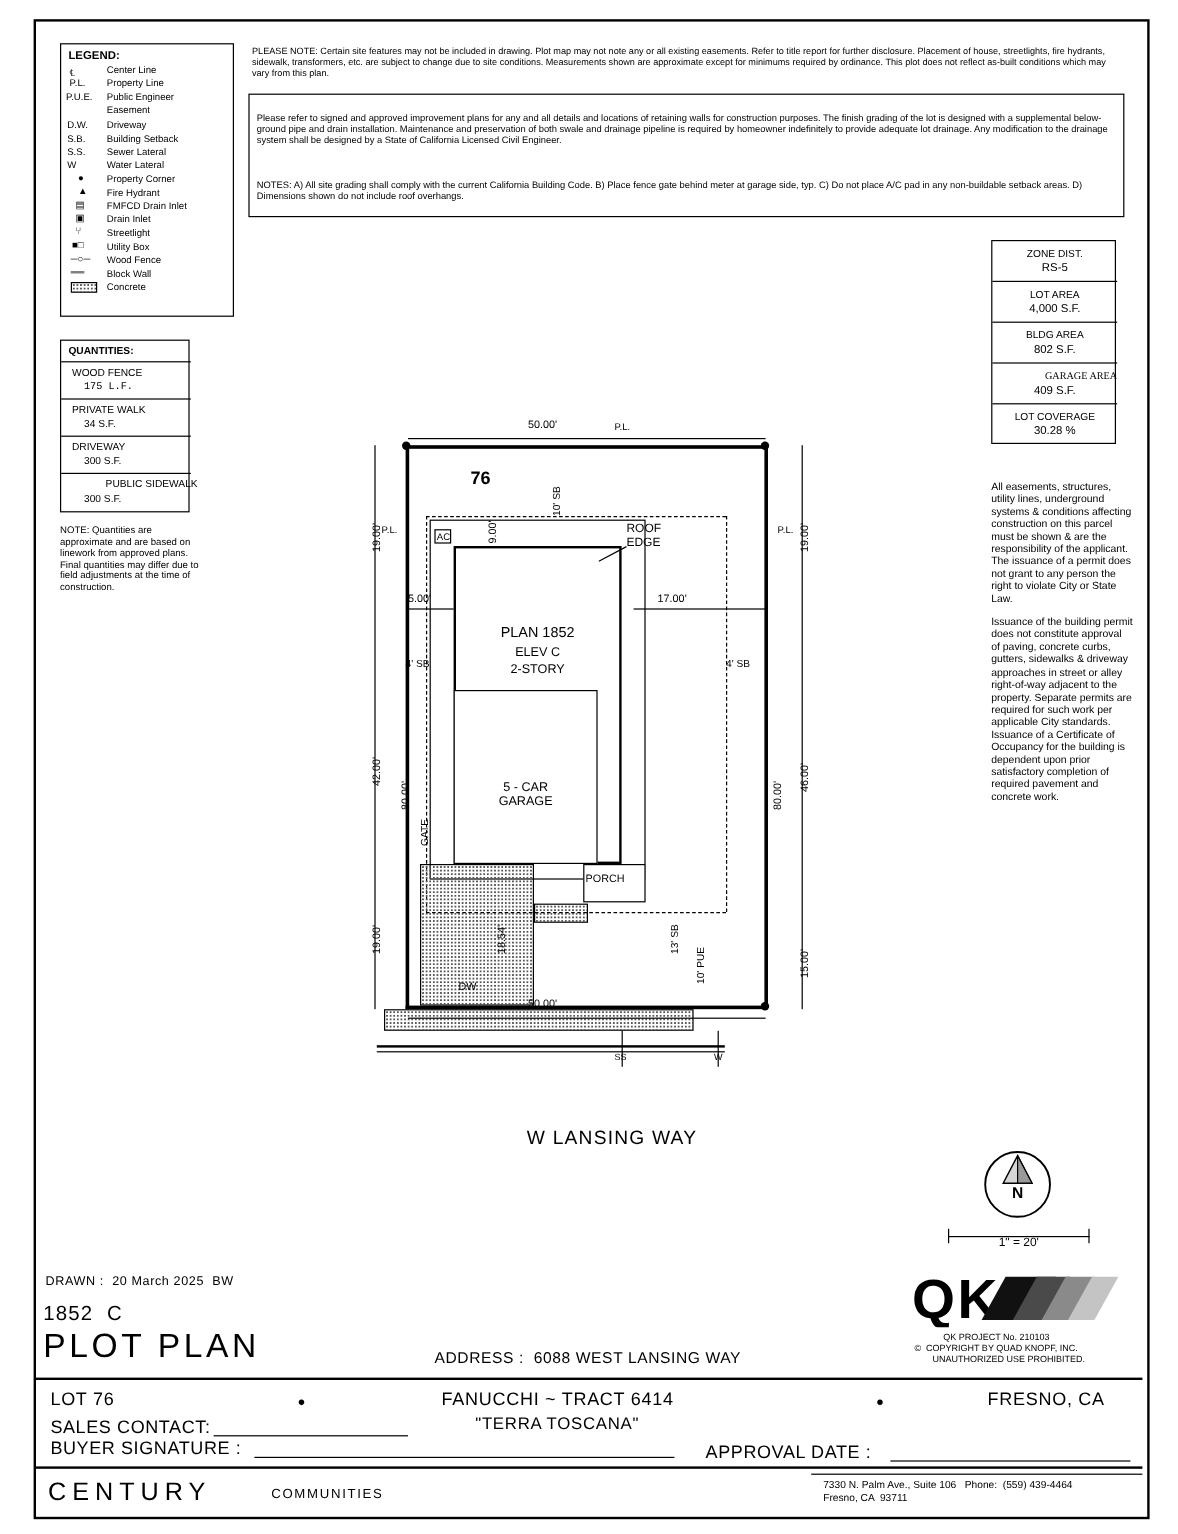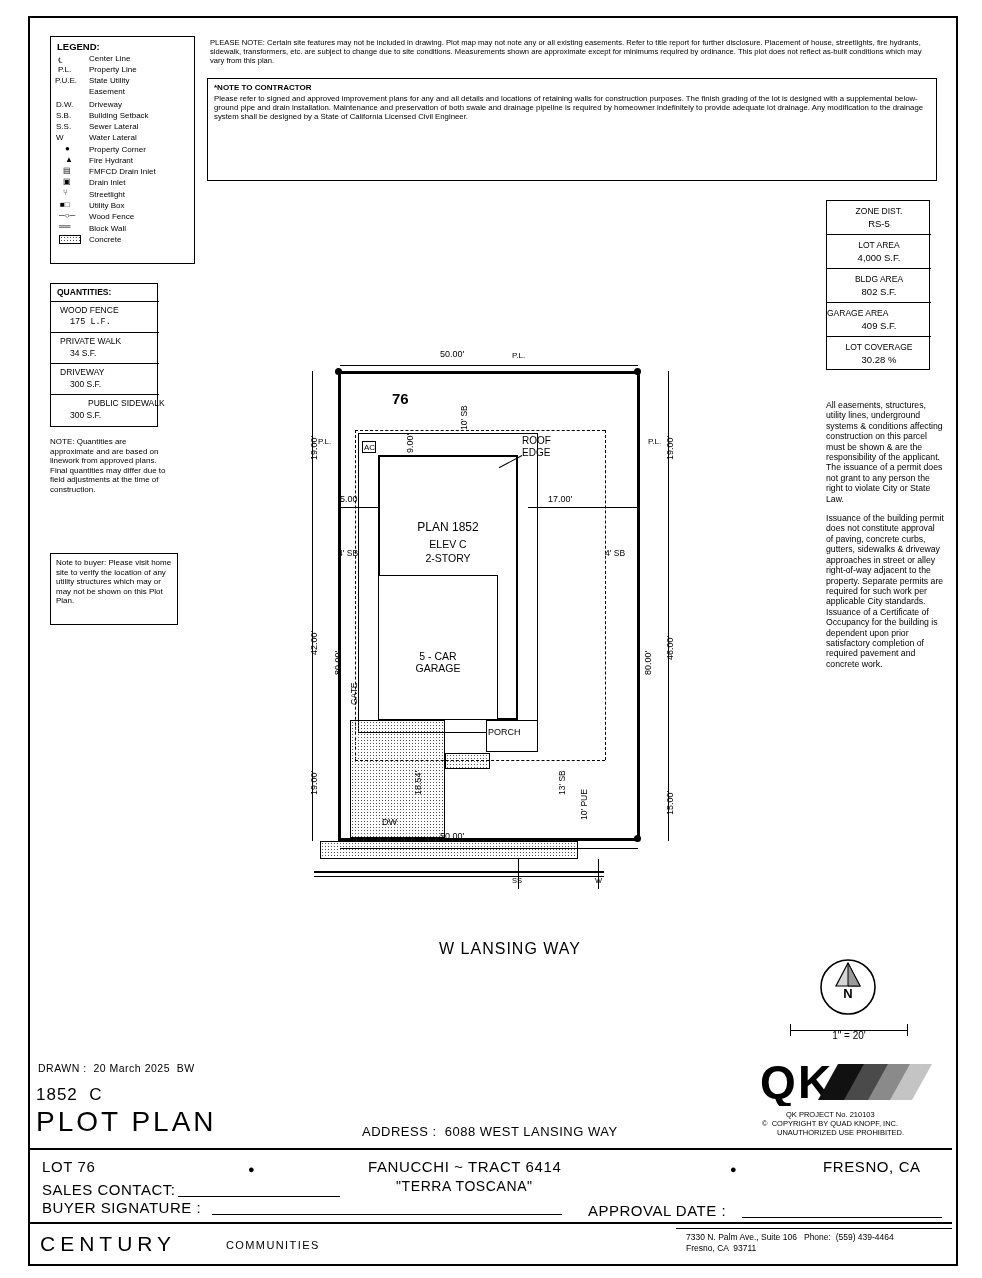--- a/index.html
+++ b/index.html
@@ -65,21 +65,21 @@
   <div class="box" id="legend">
     <div class="t hd" style="left:6px;top:4px;">LEGEND:</div>
 
     <div class="lgsym" style="left:7px;top:17px;">℄</div>
     <div class="lgrow" style="left:38px;top:17px;">Center Line</div>
 
     <div class="lgsym" style="left:7px;top:28px;">P.L.</div>
     <div class="lgrow" style="left:38px;top:28px;">Property Line</div>
 
     <div class="lgsym" style="left:4px;top:39px;">P.U.E.</div>
-    <div class="lgrow" style="left:38px;top:39px;">State Utility</div>
+    <div class="lgrow" style="left:38px;top:39px;">Public Engineer</div>
     <div class="lgrow" style="left:38px;top:50px;">Easement</div>
 
     <div class="lgsym" style="left:5px;top:63px;">D.W.</div>
     <div class="lgrow" style="left:38px;top:63px;">Driveway</div>
 
     <div class="lgsym" style="left:5px;top:74px;">S.B.</div>
     <div class="lgrow" style="left:38px;top:74px;">Building Setback</div>
 
     <div class="lgsym" style="left:5px;top:85px;">S.S.</div>
     <div class="lgrow" style="left:38px;top:85px;">Sewer Lateral</div>
@@ -131,45 +131,42 @@
       <div class="t qtxt" style="left:6px;top:3px;">DRIVEWAY</div>
       <div class="t qtxt" style="left:16px;top:15px;">300 S.F.</div>
     </div>
     <div class="qrow" style="top:111px;height:32px;border-bottom:none;">
       <div class="t qtxt" style="left:6px;top:3px;margin-left:28px;">PUBLIC SIDEWALK</div>
       <div class="t qtxt" style="left:16px;top:15px;">300 S.F.</div>
     </div>
   </div>
   <div style="position:absolute;left:50px;top:437px;width:118px;font-size:8px;line-height:9.6px;">NOTE: Quantities are approximate and are based on linework from approved plans. Final quantities may differ due to field adjustments at the time of construction.</div>
 
-  <div class="box" id="noteBuyer">
-    <div style="position:absolute;left:5px;top:4px;width:116px;font-size:8px;line-height:9.6px;">Note to buyer: Please visit home site to verify the location of any utility structures which may or may not be shown on this Plot Plan.</div>
-  </div>
 
   <div style="position:absolute;left:210px;top:38px;width:724px;font-size:7.6px;line-height:9px;">PLEASE NOTE:  Certain site features may not be included in drawing.  Plot map may not note any or all existing easements. Refer to title report for further disclosure.  Placement of house, streetlights, fire hydrants, sidewalk, transformers, etc. are subject to change due to site conditions.  Measurements shown are approximate except for minimums required by ordinance.  This plot does not reflect as-built conditions which may vary from this plan.</div>
   <div class="box" id="noteTop">
-    <div style="position:absolute;left:6px;top:4px;width:714px;font-size:8px;line-height:9.3px;font-weight:bold;">*NOTE TO CONTRACTOR</div>
     <div style="position:absolute;left:6px;top:15px;width:716px;font-size:7.8px;line-height:9.2px;">Please refer to signed and approved improvement plans for any and all details and locations of retaining walls for construction purposes. The finish grading of the lot is designed with a supplemental below-ground pipe and drain installation.  Maintenance and preservation of both swale and drainage pipeline is required by homeowner indefinitely to provide adequate lot drainage.  Any modification to the drainage system shall be designed by a State of California Licensed Civil Engineer.</div>
+    <div style="position:absolute;left:6px;top:71px;width:716px;font-size:7.8px;line-height:9.2px;">NOTES:  A) All site grading shall comply with the current California Building Code. B) Place fence gate behind meter at garage side, typ. C) Do not place A/C pad in any non-buildable setback areas. D) Dimensions shown do not include roof overhangs.</div>
   </div>
 
   <div class="box" id="zone">
     <div class="zrow" style="top:0;height:34px;">
       <div class="t zt1" style="left:0;top:5px;width:104px;text-align:center;">ZONE DIST.</div>
       <div class="t zt2" style="left:0;top:17px;width:104px;text-align:center;">RS-5</div>
     </div>
     <div class="zrow" style="top:34px;height:34px;">
       <div class="t zt1" style="left:0;top:5px;width:104px;text-align:center;">LOT AREA</div>
       <div class="t zt2" style="left:0;top:17px;width:104px;text-align:center;">4,000 S.F.</div>
     </div>
     <div class="zrow" style="top:68px;height:34px;">
       <div class="t zt1" style="left:0;top:5px;width:104px;text-align:center;">BLDG AREA</div>
       <div class="t zt2" style="left:0;top:17px;width:104px;text-align:center;">802 S.F.</div>
     </div>
     <div class="zrow" style="top:102px;height:34px;">
-      <div class="t zt1" style="left:0;top:5px;width:104px;text-align:left;">GARAGE AREA</div>
+      <div class="t zt1" style="left:0;top:5px;width:104px;text-align:right;font-family:Liberation Serif, serif;">GARAGE AREA</div>
       <div class="t zt2" style="left:0;top:17px;width:104px;text-align:center;">409 S.F.</div>
     </div>
     <div class="zrow" style="top:136px;height:33px;border-bottom:none;">
       <div class="t zt1" style="left:0;top:5px;width:104px;text-align:center;">LOT COVERAGE</div>
       <div class="t zt2" style="left:0;top:17px;width:104px;text-align:center;">30.28 %</div>
     </div>
   </div>
 
   <div id="rtext" style="position:absolute;">
     <p>All easements, structures, utility lines, underground systems &amp; conditions affecting construction on this parcel must be shown &amp; are the responsibility of the applicant. The issuance of a permit does not grant to any person the right to violate City or State Law.</p>

